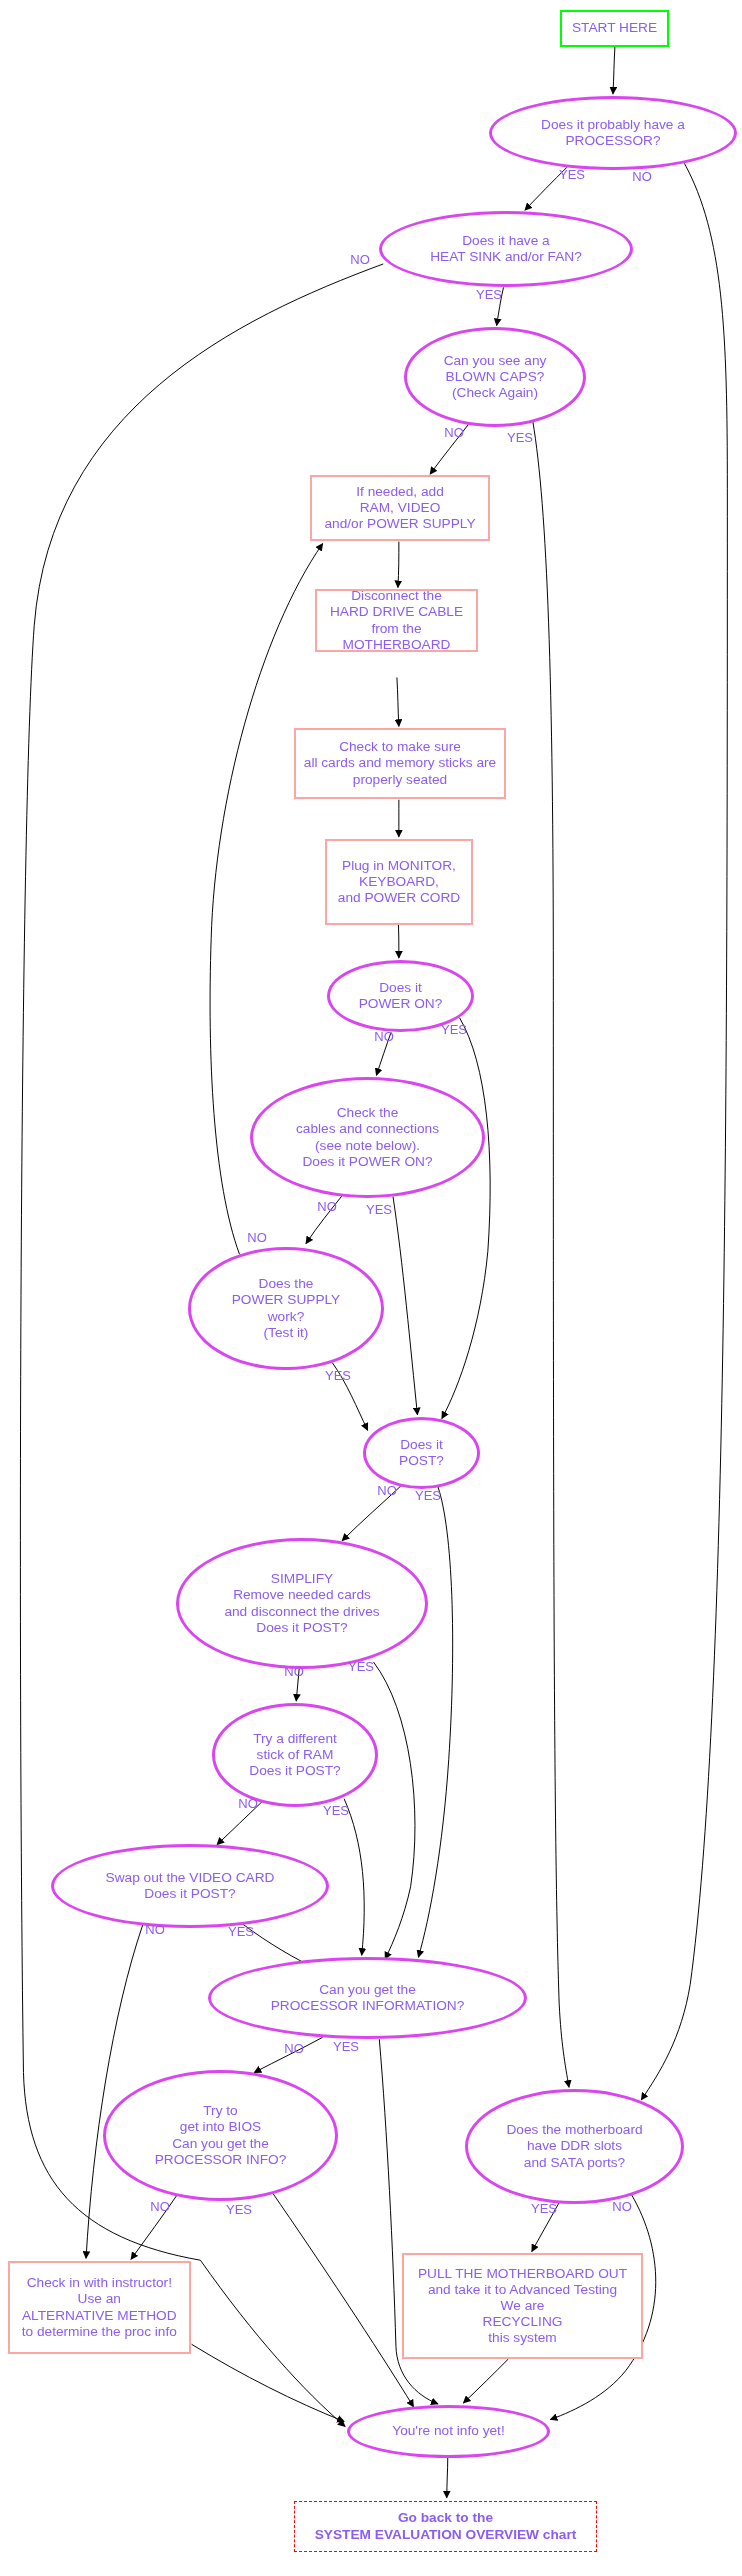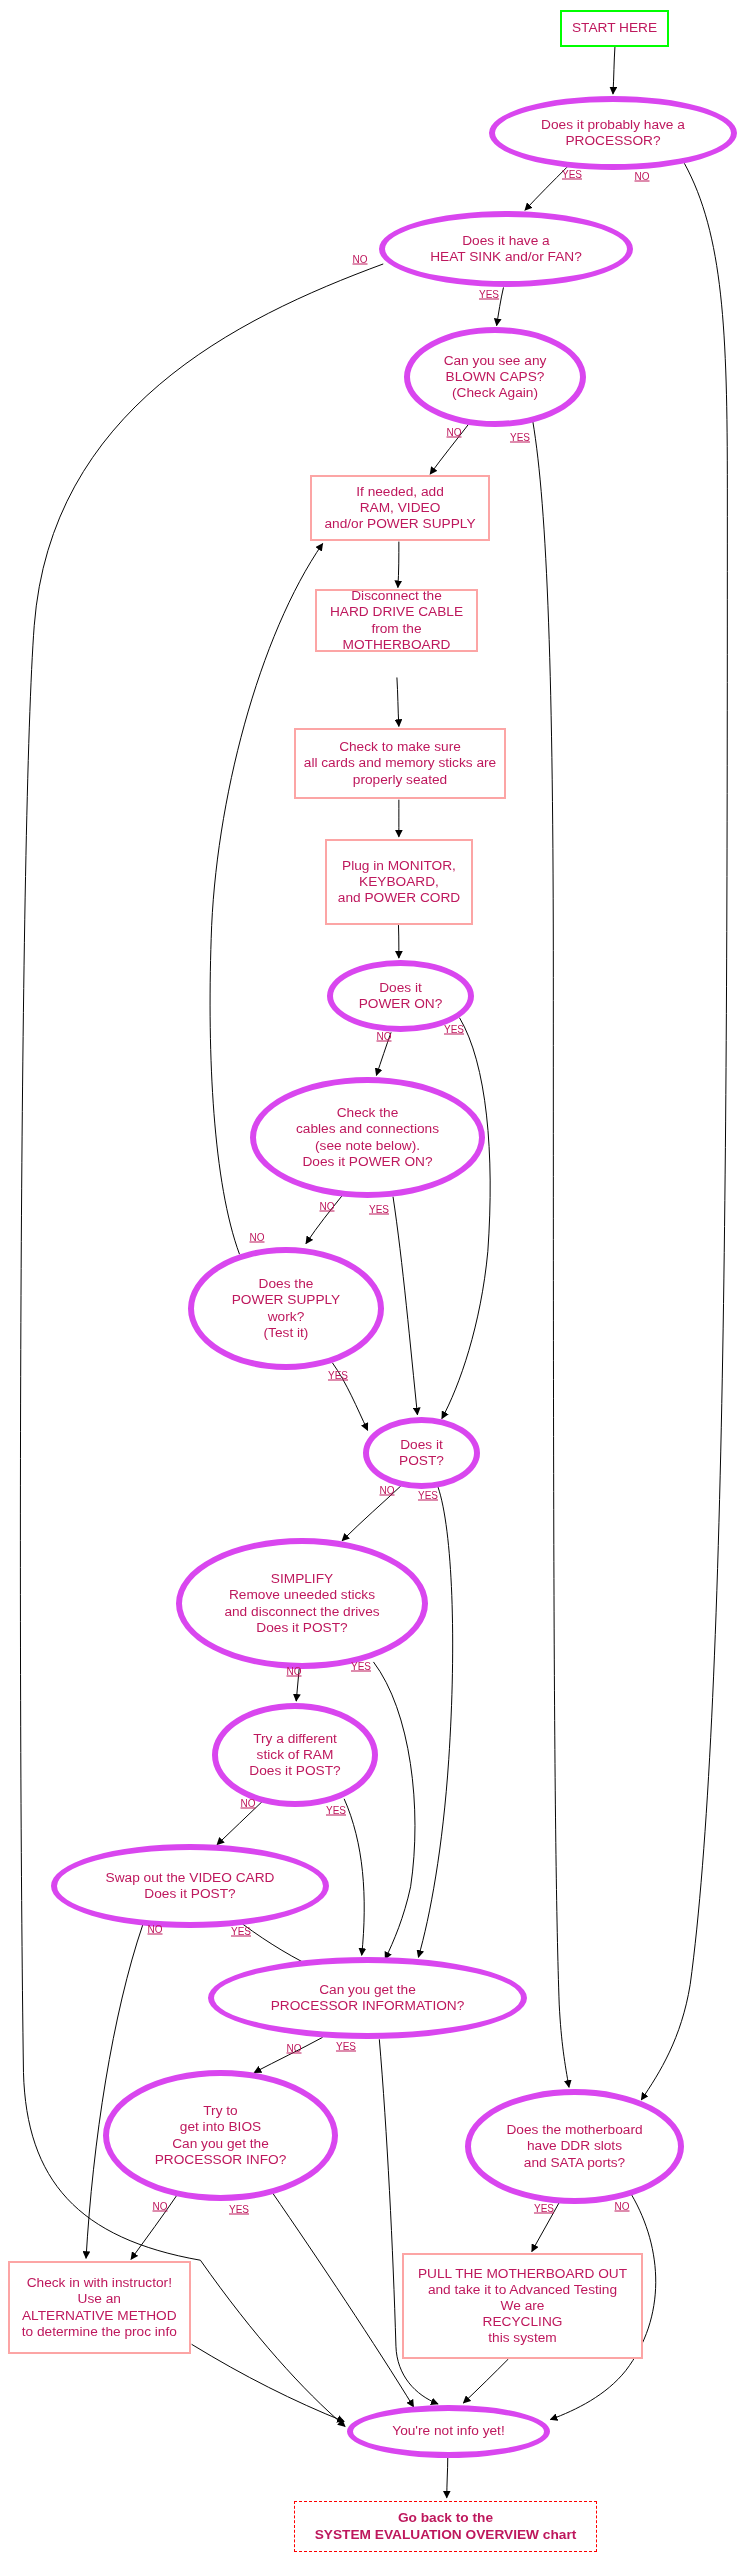--- a/index.html
+++ b/index.html
@@ -1,26 +1,26 @@
 <!DOCTYPE html>
 <html><head>
 <meta charset="utf-8">
 <style>
   html,body{margin:0;padding:0;background:#ffffff;}
   #canvas{position:relative;width:743px;height:2576px;background:#ffffff;
-          font-family:"Liberation Sans",sans-serif;color:#be185d;overflow:hidden;}
+          font-family:"Liberation Sans",sans-serif;color:#8b5cf6;overflow:hidden;}
   svg.edges{position:absolute;left:0;top:0;width:743px;height:2576px;}
   path.edge{fill:none;stroke:#000;stroke-width:1;}
   .node{position:absolute;box-sizing:border-box;display:flex;align-items:center;justify-content:center;
         text-align:center;white-space:pre-line;font-size:13.7px;line-height:1.18;background:#fff;}
-  .ellipse{border:6px solid #d946ef;border-radius:50%;}
+  .ellipse{border:3px solid #d946ef;border-radius:50%;}
   .rect{border:2px solid #fca5a5;}
   .start{border:2px solid #00ff00;}
   .goback{border:1.6px dashed #ff0000;font-weight:bold;}
-  .elabel{position:absolute;transform:translate(-50%,-50%);font-size:10px;text-decoration:underline;}
+  .elabel{position:absolute;transform:translate(-50%,-50%);font-size:13px;}
 </style>
 </head>
 <body>
 
 <div id="canvas">
 
   <svg class="edges" viewBox="0 0 760 2635">
     <defs>
       <marker id="arrow" viewBox="0 0 10 10" refX="9" refY="5" markerWidth="8" markerHeight="8" orient="auto-start-reverse">
         <path d="M0,0 L10,5 L0,10 z" fill="#000"></path>
@@ -89,21 +89,21 @@
 cables and connections
 (see note below).
 Does it POWER ON?</div>
   <div class="node ellipse" style="left:188px;top:1247px;width:196px;height:123px">Does the
 POWER SUPPLY
 work?
 (Test it)</div>
   <div class="node ellipse" style="left:363px;top:1417px;width:117px;height:72px">Does it
 POST?</div>
   <div class="node ellipse" style="left:176px;top:1538px;width:252px;height:131px">SIMPLIFY
-Remove uneeded sticks
+Remove needed cards
 and disconnect the drives
 Does it POST?</div>
   <div class="node ellipse" style="left:212px;top:1703px;width:166px;height:104px">Try a different
 stick of RAM
 Does it POST?</div>
   <div class="node ellipse" style="left:51px;top:1844px;width:278px;height:84px">Swap out the VIDEO CARD
 Does it POST?</div>
   <div class="node ellipse" style="left:208px;top:1957px;width:319px;height:82px">Can you get the
 PROCESSOR INFORMATION?</div>
   <div class="node ellipse" style="left:103px;top:2070px;width:235px;height:131px">Try to

